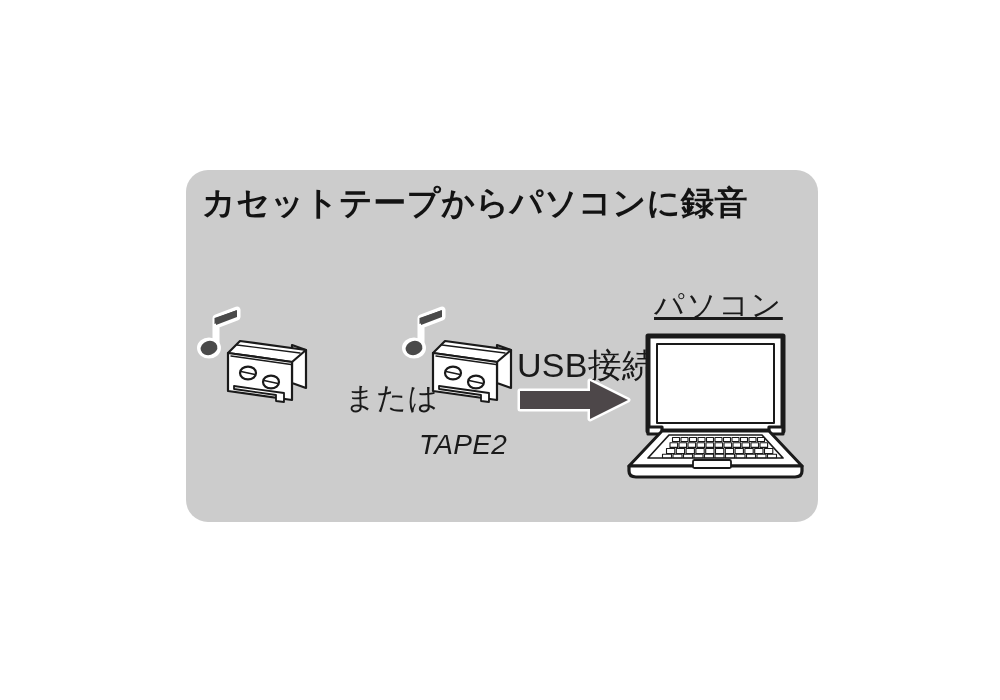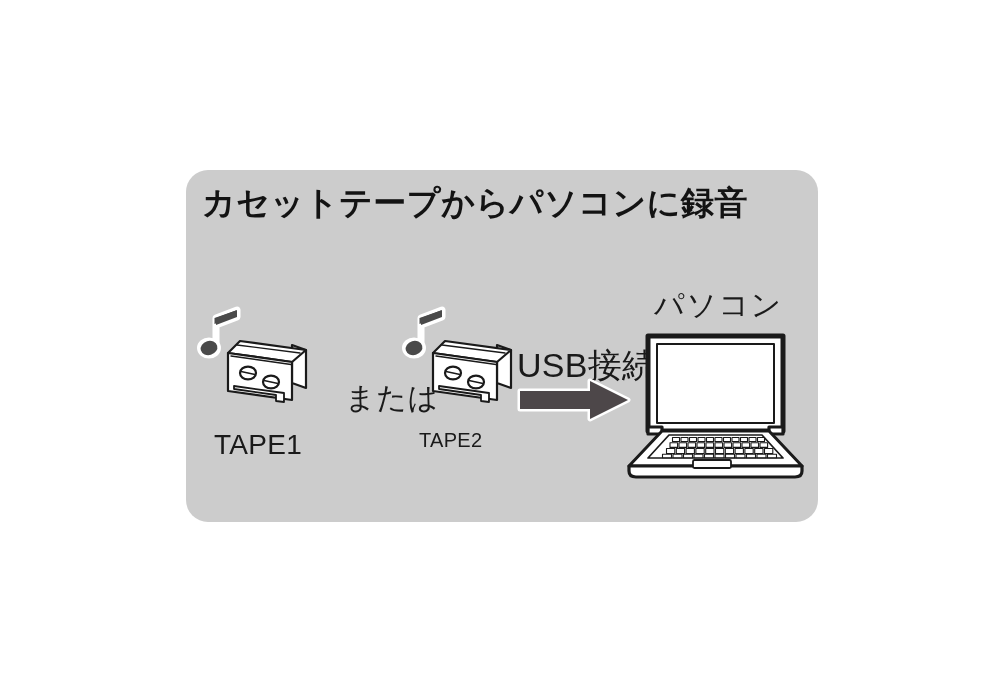--- a/index.html
+++ b/index.html
@@ -51,24 +51,24 @@
   }
 
   
   .label {
     position: absolute;
     white-space: nowrap;
     color: #1a1a1a;
     font-weight: 400;
   }
   .label-tape1 { left: 214px; top: 429px; font-size: 28px; letter-spacing: 0.3px; }
-  .label-tape2 { left: 419px; top: 429px; font-size: 20px; letter-spacing: 0.3px; }
+  .label-tape2 { left: 419px; top: 429px; font-size: 28px; letter-spacing: 0.3px; font-style: italic; }
   .label-matawa { left: 345px; top: 378px; font-size: 30px; letter-spacing: 0.5px; }
   .label-usb    { left: 517px; top: 343px; font-size: 34px; letter-spacing: 0.3px; }
-  .label-pc     { left: 654px; top: 285px; font-size: 30px; letter-spacing: 1.5px; }
+  .label-pc     { left: 654px; top: 285px; font-size: 30px; letter-spacing: 1.5px; text-decoration: underline; }
 
   
   .art { position: absolute; }
   .tape1-art { left: 196px; top: 300px; width: 130px; height: 125px; }
   .tape2-art { left: 401px; top: 300px; width: 130px; height: 125px; }
   .arrow-art { left: 516px; top: 378px; width: 116px; height: 44px; }
   .laptop-art{ left: 606px; top: 328px; width: 208px; height: 152px; }
 
   .art svg { display: block; width: 100%; height: 100%; overflow: visible; }
 </style>
@@ -109,21 +109,20 @@
           <ellipse cx="52" cy="73" rx="8" ry="6.4" fill="#ffffff"></ellipse>
           <ellipse cx="75" cy="82" rx="8" ry="6.4" fill="#ffffff"></ellipse>
           <path d="M45 71.5 L59 74.5" stroke-width="1.4"></path>
           <path d="M68 80.5 L82 83.5" stroke-width="1.4"></path>
         </g>
 
         <path d="M38 86 L88 93 L88 102 L80 101 L80 95 L38 89 Z" fill="#ffffff" stroke-width="1.8"></path>
       </g>
     </svg>
   </div>
-  <div class="label label-tape1">TAPE1</div>
 
   <div class="label label-matawa">または</div>
 
   <div class="art tape2-art">
     <svg viewBox="0 0 130 125" xmlns="http://www.w3.org/2000/svg">
       <g>
         <g stroke="#ffffff" stroke-width="7" stroke-linejoin="round" stroke-linecap="round" fill="none">
           <path d="M20 48 L20 18 L41 10 L41 17 L20 25 Z"></path>
           <ellipse cx="13" cy="48" rx="8.5" ry="7"></ellipse>
         </g>

